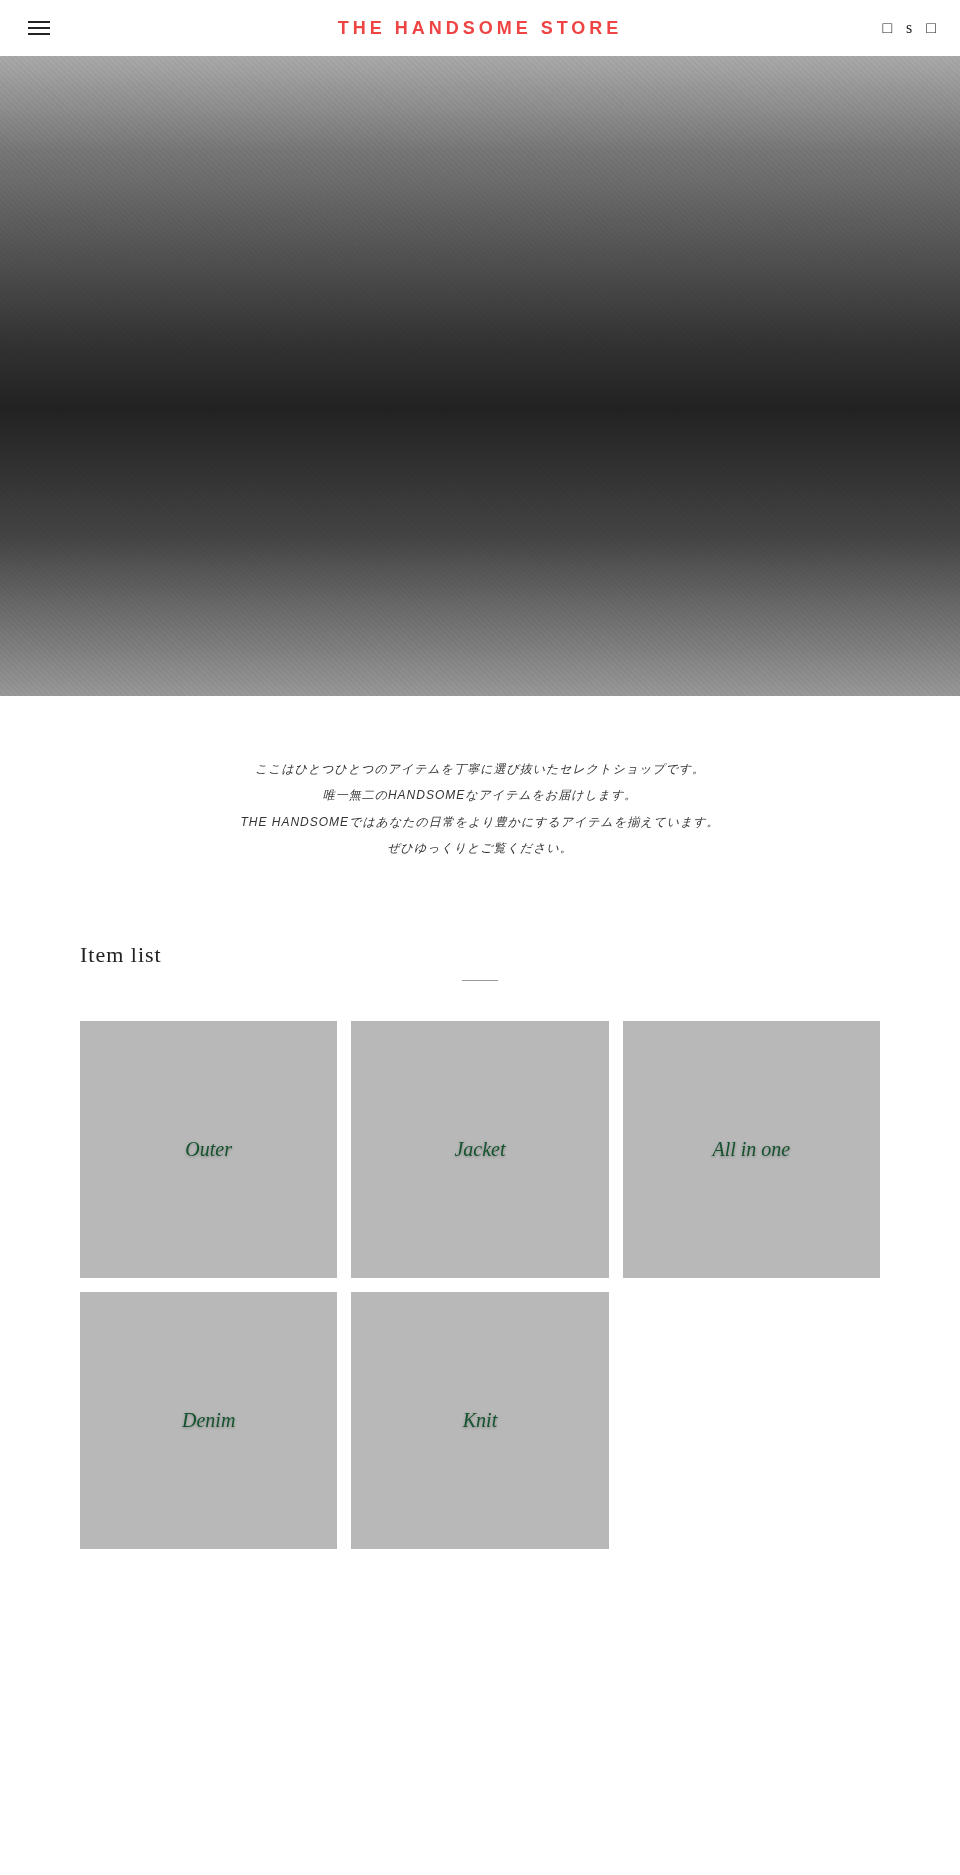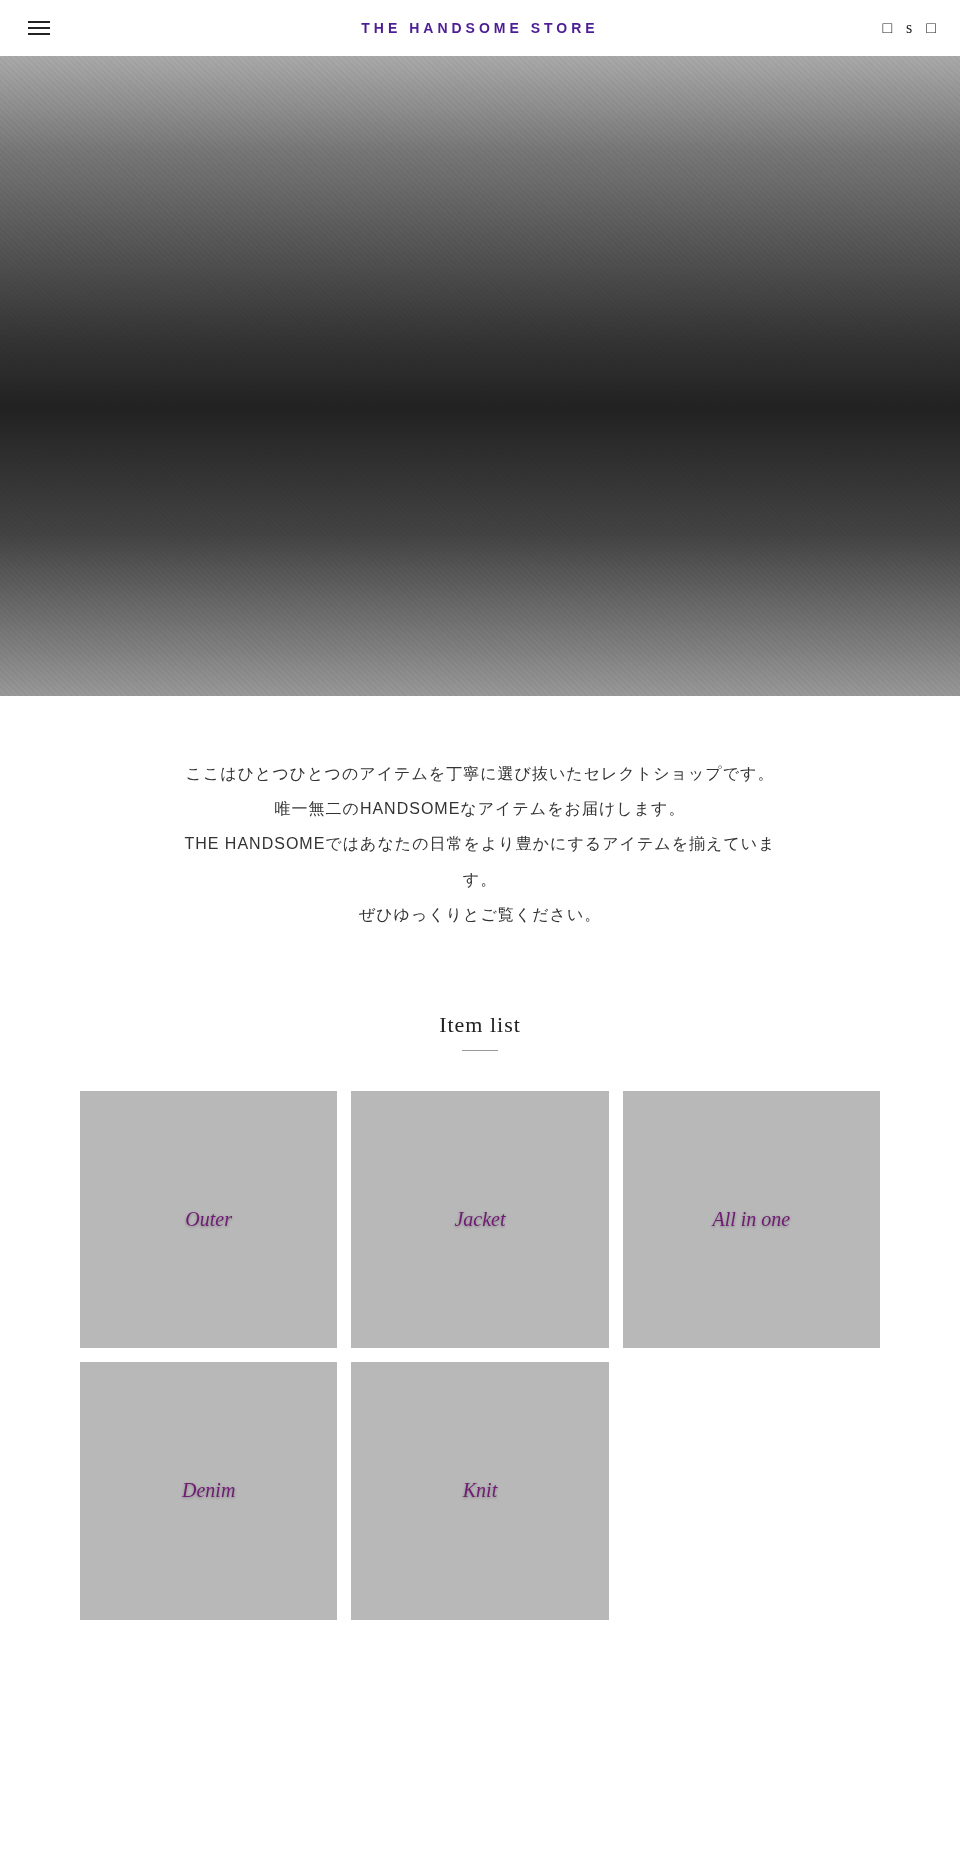--- a/index.html
+++ b/index.html
@@ -40,25 +40,25 @@
       width: 22px;
       height: 2px;
       background: #222;
     }
 
     .header-title {
       position: absolute;
       left: 50%;
       transform: translateX(-50%);
       font-family: 'Arial', sans-serif;
-      font-size: 14px;
+      font-size: 18px;
       font-weight: 700;
       letter-spacing: 4px;
       text-transform: uppercase;
-      color: #4c1d95;
+      color: #ef4444;
     }
 
     .header-icons {
       display: flex;
       align-items: center;
       gap: 14px;
     }
 
     .header-icon {
       font-size: 16px;
@@ -120,34 +120,35 @@
     }
 
     
     .description-section {
       padding: 60px 180px;
       text-align: center;
       line-height: 2;
     }
 
     .description-text {
-      font-size: 16px;
+      font-size: 12px;
       color: #333;
       line-height: 2.2;
       font-family: 'Arial', sans-serif;
       letter-spacing: 1px;
+      font-style: italic;
     }
 
     
     .item-list-section {
       padding: 20px 80px 60px;
     }
 
     .item-list-title {
-      text-align: center;
+      text-align: left;
       font-family: 'Georgia', serif;
       font-size: 22px;
       font-weight: normal;
       color: #222;
       margin-bottom: 12px;
       letter-spacing: 1px;
     }
 
     .item-list-divider {
       width: 36px;
@@ -177,21 +178,21 @@
       content: '';
       position: absolute;
       inset: 0;
       background: rgba(0,0,0,0.08);
     }
 
     .item-card-label {
       font-family: 'Georgia', serif;
       font-style: italic;
       font-size: 20px;
-      color: #701a75;
+      color: #14532d;
       text-shadow: 0 1px 3px rgba(0,0,0,0.3);
       position: relative;
       z-index: 1;
     }
   </style>
 </head>
 <body>
 
 <header class="header">
   <div class="header-menu">

